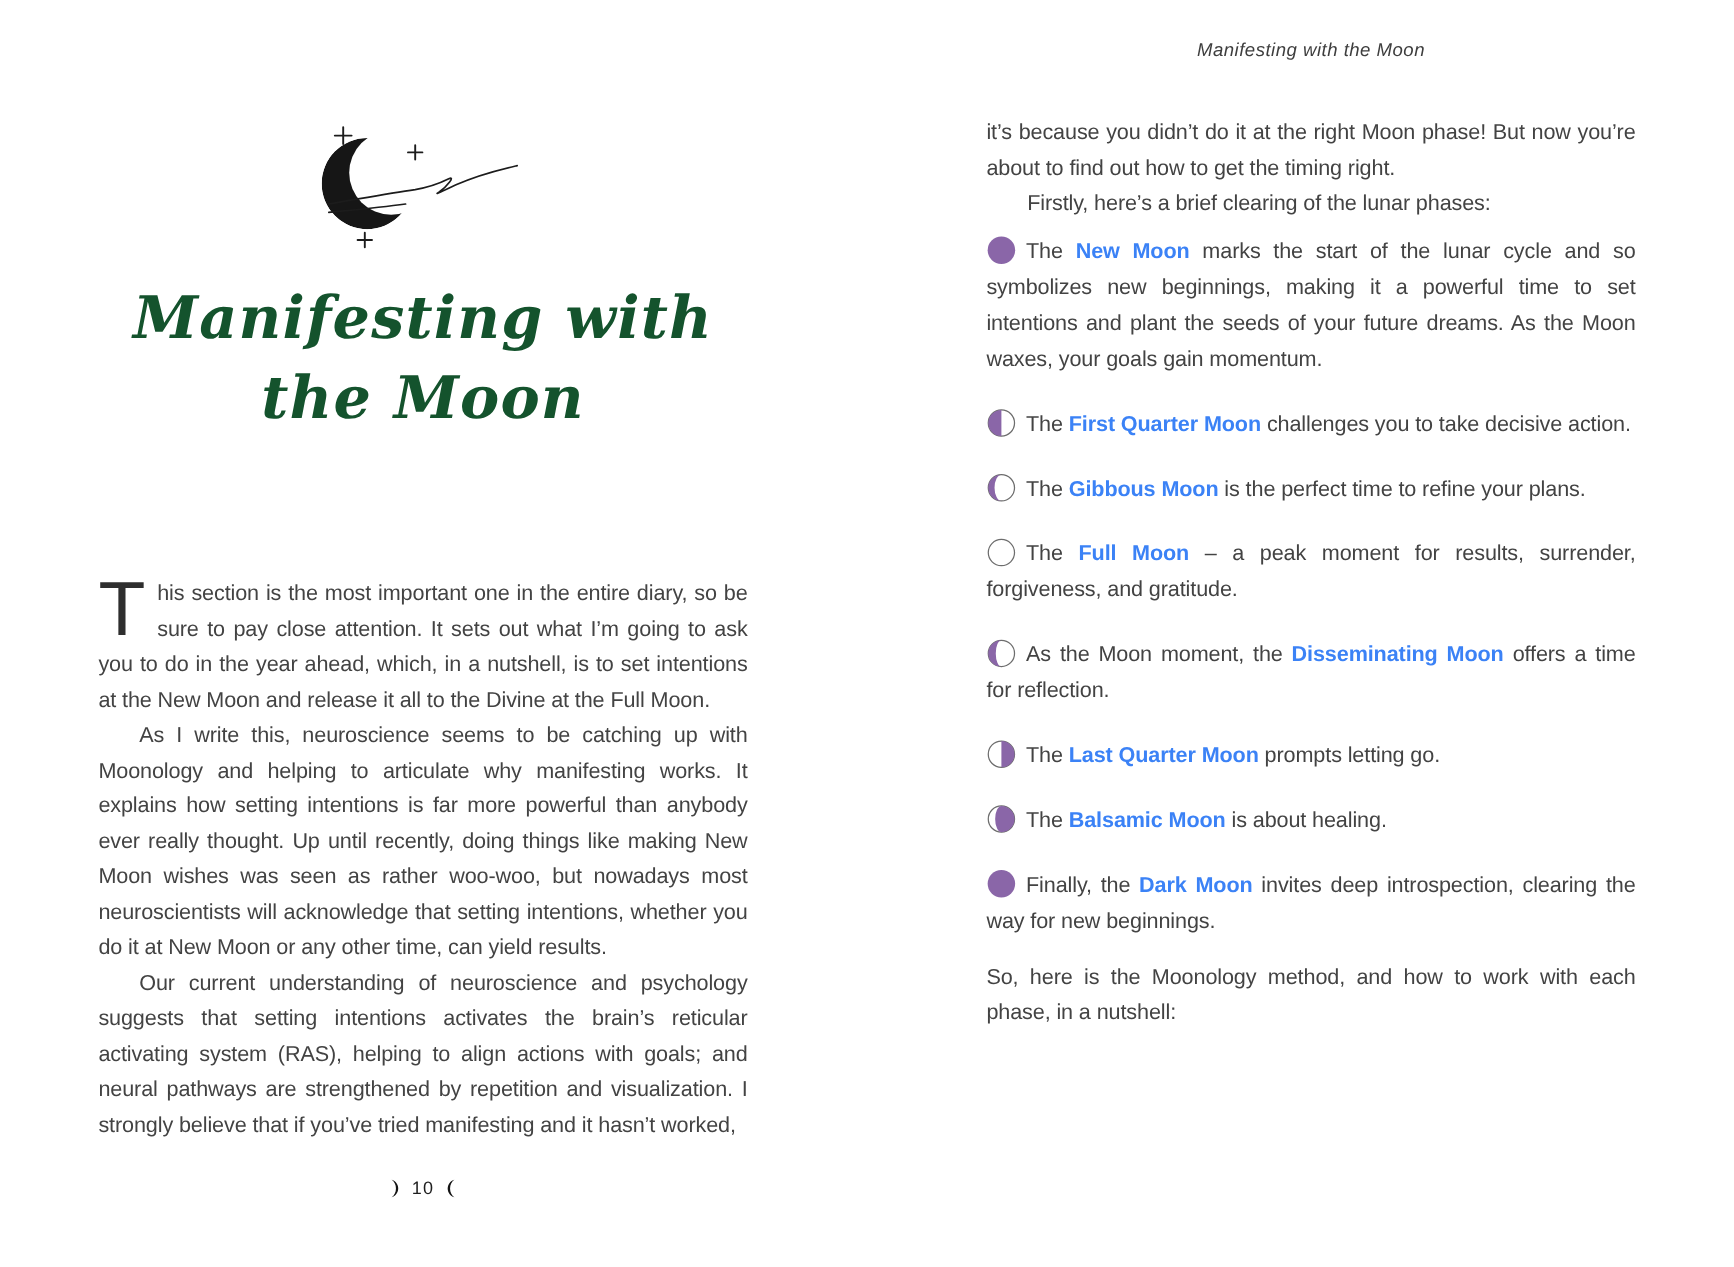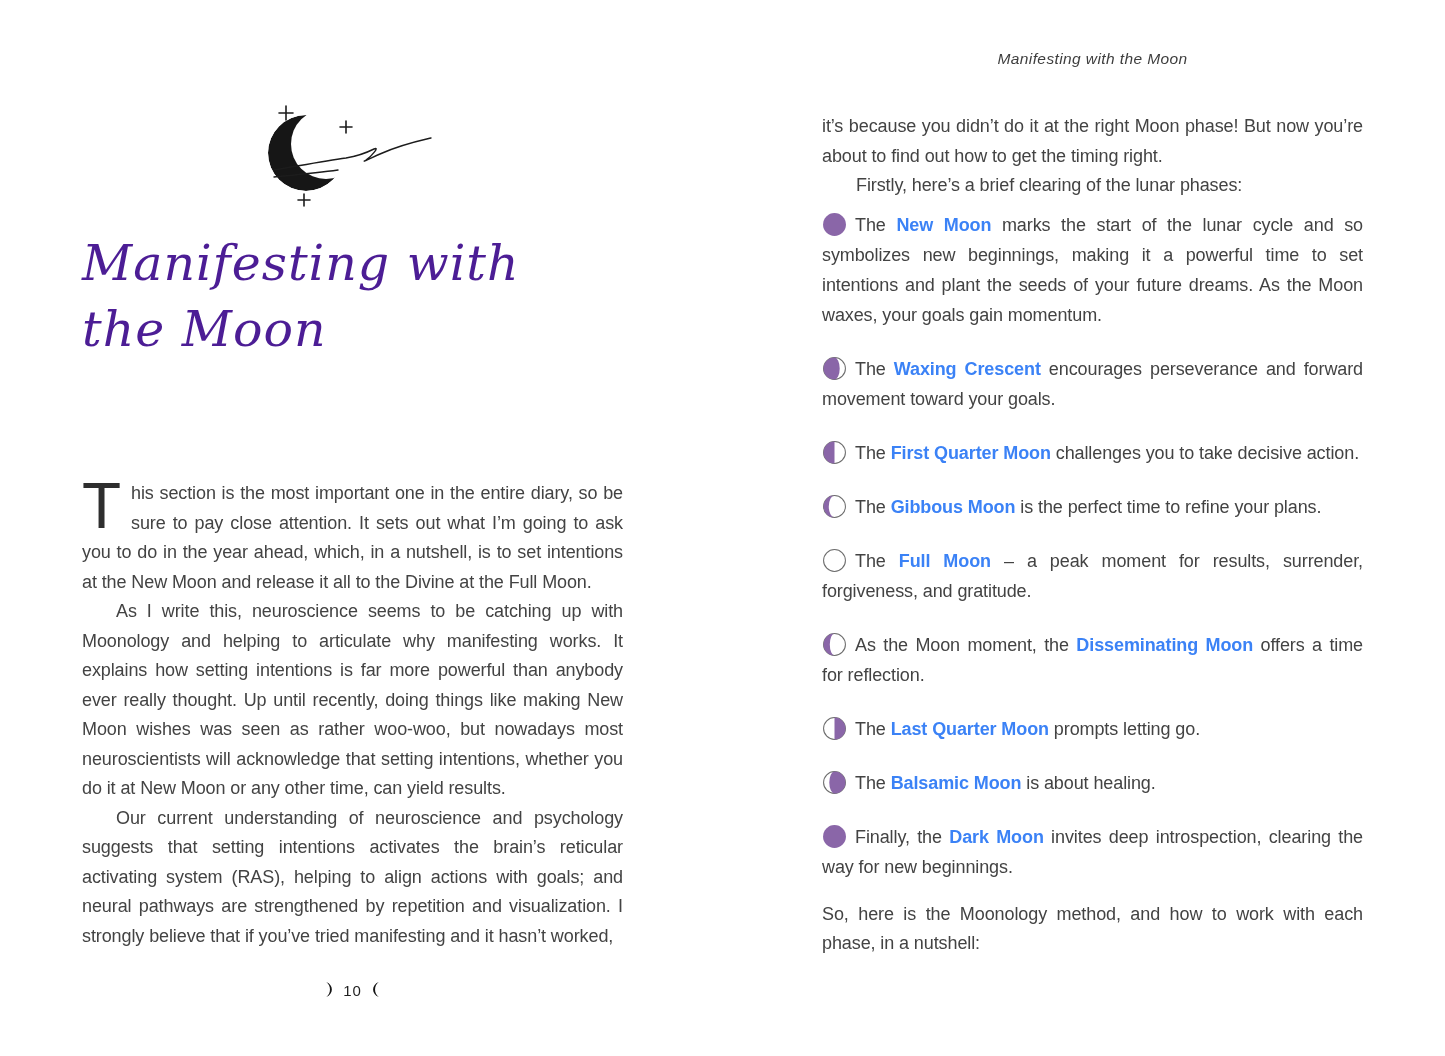--- a/index.html
+++ b/index.html
@@ -8,54 +8,54 @@
     background:#ffffff; color:#434343;
     font-family:"Liberation Sans", sans-serif;
   }
   .page { position:absolute; top:0; height:1056px; }
   .page-left  { left:82px;  width:541px; }
   .page-right { left:822px; width:541px; }
 
   
   .moon-art { width:170px; margin:96px auto 0; }
   .title {
-    margin:16px 0 0; 
-    font-family:"DejaVu Serif", serif; font-style:italic; font-weight:400;
-    color:#4c1d95; font-size:49px; line-height:66px; letter-spacing:1px;
+    margin:16px 0 0; text-align:center;
+    font-family:"DejaVu Serif", serif; font-style:italic; font-weight:700;
+    color:#14532d; font-size:49px; line-height:66px; letter-spacing:1px;
   }
   .title span { display:block; }
 
   
   .body-text { margin-top:116px; }
   .para {
     margin:0; font-size:18px; line-height:29.5px; letter-spacing:-0.1px;
     text-align:justify; color:#434343;
   }
   .indent { text-indent:34px; }
   .dropcap {
     float:left; font-size:64px; line-height:50px; height:54px;
     padding:2px 10px 0 0; color:#2e2e2e;
   }
 
   
   .running-head {
-    margin:0; padding-top:50px; text-align:center;
+    margin:0; padding-top:34px; text-align:center;
     font-style:italic; font-size:15.5px; color:#3e3e3e; letter-spacing:0.4px;
   }
   .intro-first { margin-top:44px; }
   .phase-item { margin-top:24px; font-size:18px; line-height:30px; text-align:justify; letter-spacing:-0.1px; }
   #phase-list .phase-item:first-child { margin-top:9px; }
   .phase-name { font-weight:700; color:#3b82f6; }
   .phase-icon { vertical-align:-6px; margin-right:8px; }
   .closing { margin-top:18px; }
 
   
   .footer {
     position:absolute; top:982px; left:0; width:100%;
-    display:flex; justify-content:center; align-items:flex-start; gap:9px;
+    display:flex; justify-content:center; align-items:center; gap:9px;
   }
   .pnum { font-size:15px; color:#1f1f1f; letter-spacing:1px; }
 </style>
 </head>
 <body>
 
 <div class="page page-left">
 
   <div class="moon-art">
     <svg width="170" height="115" viewBox="0 0 170 115">
@@ -106,24 +106,20 @@
 
   <p class="para intro-first">it’s because you didn’t do it at the right Moon phase! But now you’re about to find out how to get the timing right.</p>
   <p class="para indent">Firstly, here’s a brief clearing of the lunar phases:</p>
 
   <div id="phase-list">
       <p class="phase-item"><svg class="phase-icon" width="25" height="25" viewBox="0 0 24 24">
           <circle cx="12" cy="12" r="11" fill="#8a66a8"></circle>
         </svg><span>The </span><span class="phase-name">New Moon</span><span> marks the start of the lunar cycle and so symbolizes new beginnings, making it a powerful time to set intentions and plant the seeds of your future dreams. As the Moon waxes, your goals gain momentum.</span></p>
       <p class="phase-item"><svg class="phase-icon" width="25" height="25" viewBox="0 0 24 24">
           <circle cx="12" cy="12" r="10.5" fill="#fff" stroke="#6d6d6d" stroke-width="1"></circle>
-          <path d="M12,1.5 A10.5,10.5 0 0 0 12,22.5 A5,10.5 0 0 0 12,1.5 Z" fill="#8a66a8"></path>
-        </svg><span>The </span><span class="phase-name">Waxing Crescent</span><span> encourages perseverance and forward movement toward your goals.</span></p>
-      <p class="phase-item"><svg class="phase-icon" width="25" height="25" viewBox="0 0 24 24">
-          <circle cx="12" cy="12" r="10.5" fill="#fff" stroke="#6d6d6d" stroke-width="1"></circle>
           <path d="M12,1.5 A10.5,10.5 0 0 0 12,22.5 L12,1.5 Z" fill="#8a66a8"></path>
         </svg><span>The </span><span class="phase-name">First Quarter Moon</span><span> challenges you to take decisive action.</span></p>
       <p class="phase-item"><svg class="phase-icon" width="25" height="25" viewBox="0 0 24 24">
           <circle cx="12" cy="12" r="10.5" fill="#fff" stroke="#6d6d6d" stroke-width="1"></circle>
           <path d="M12,1.5 A10.5,10.5 0 0 0 12,22.5 A5.5,10.5 0 0 1 12,1.5 Z" fill="#8a66a8"></path>
         </svg><span>The </span><span class="phase-name">Gibbous Moon</span><span> is the perfect time to refine your plans.</span></p>
       <p class="phase-item"><svg class="phase-icon" width="25" height="25" viewBox="0 0 24 24">
           <circle cx="12" cy="12" r="10.5" fill="#fff" stroke="#6d6d6d" stroke-width="1"></circle>
         </svg><span>The </span><span class="phase-name">Full Moon</span><span> – a peak moment for results, surrender, forgiveness, and gratitude.</span></p>
       <p class="phase-item"><svg class="phase-icon" width="25" height="25" viewBox="0 0 24 24">

